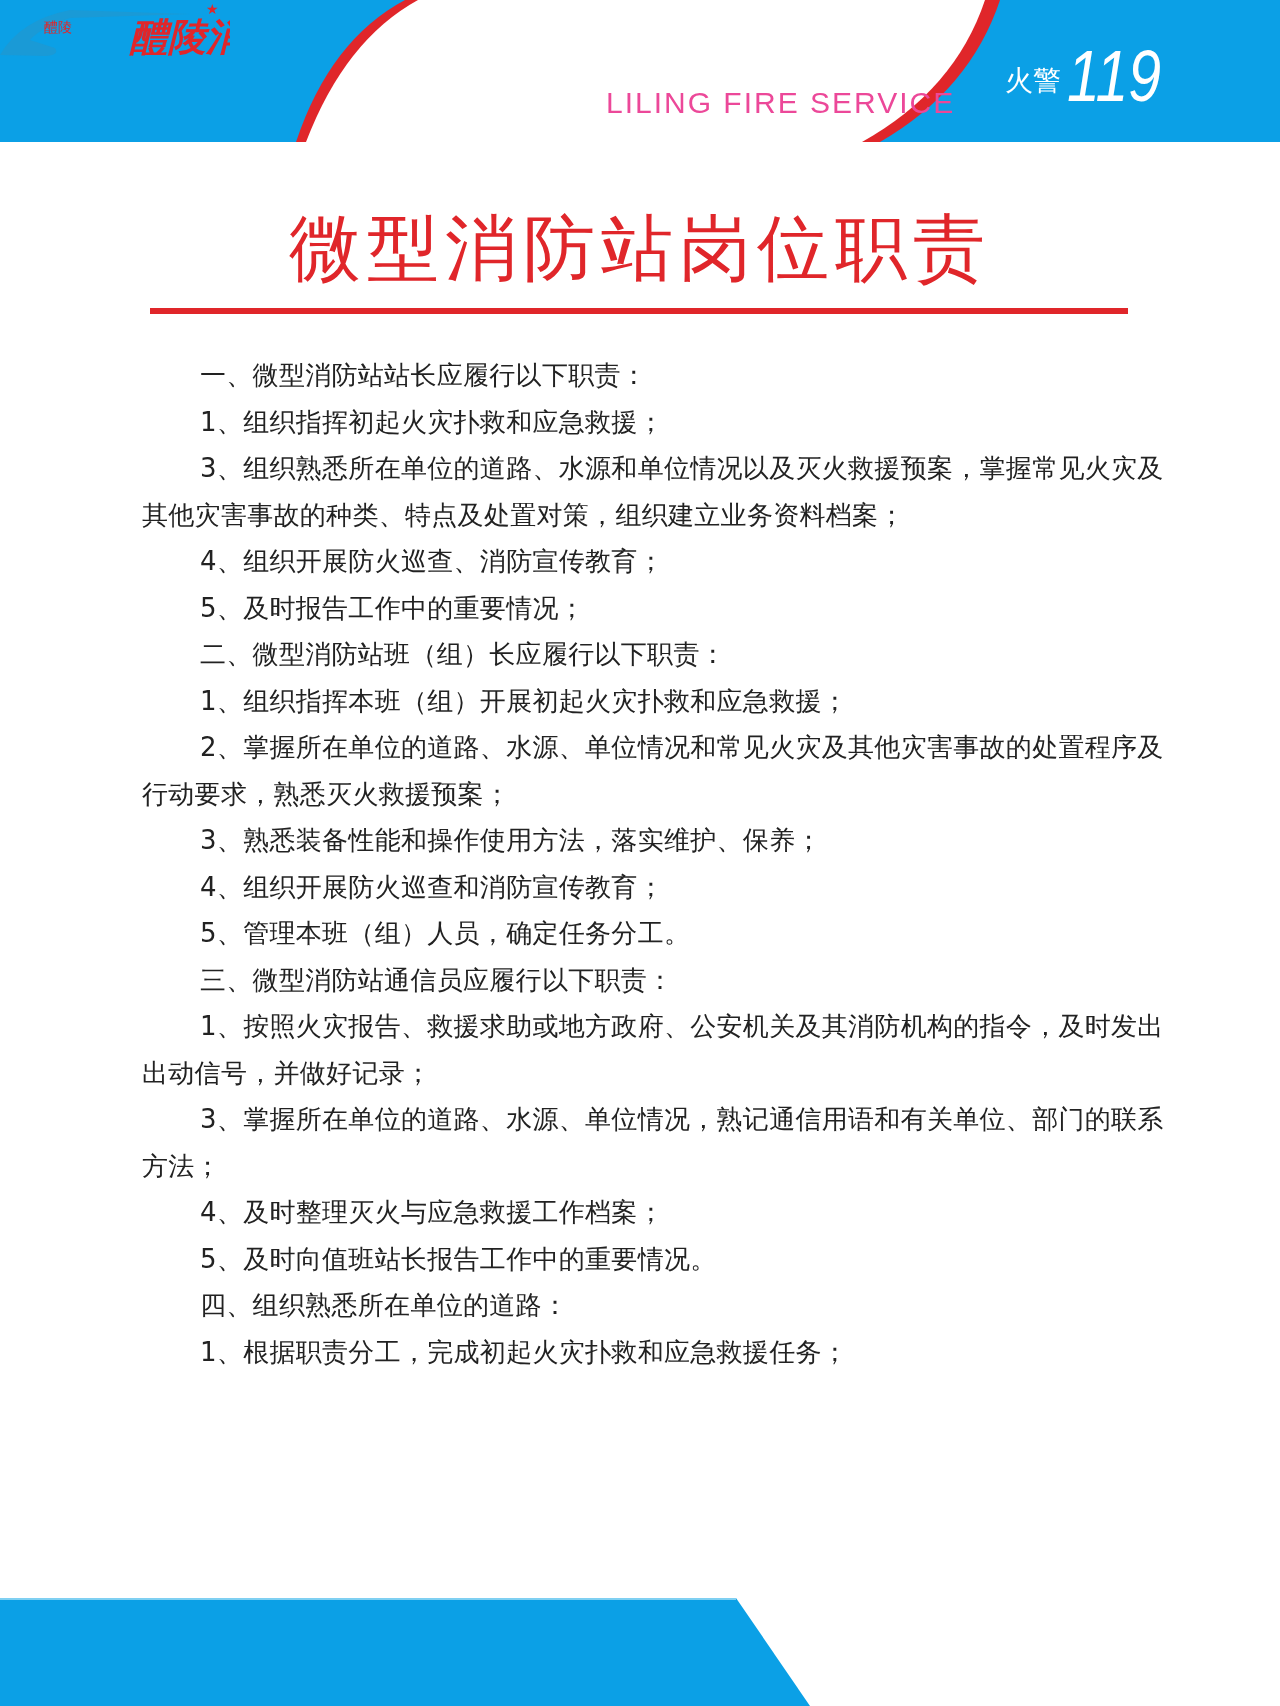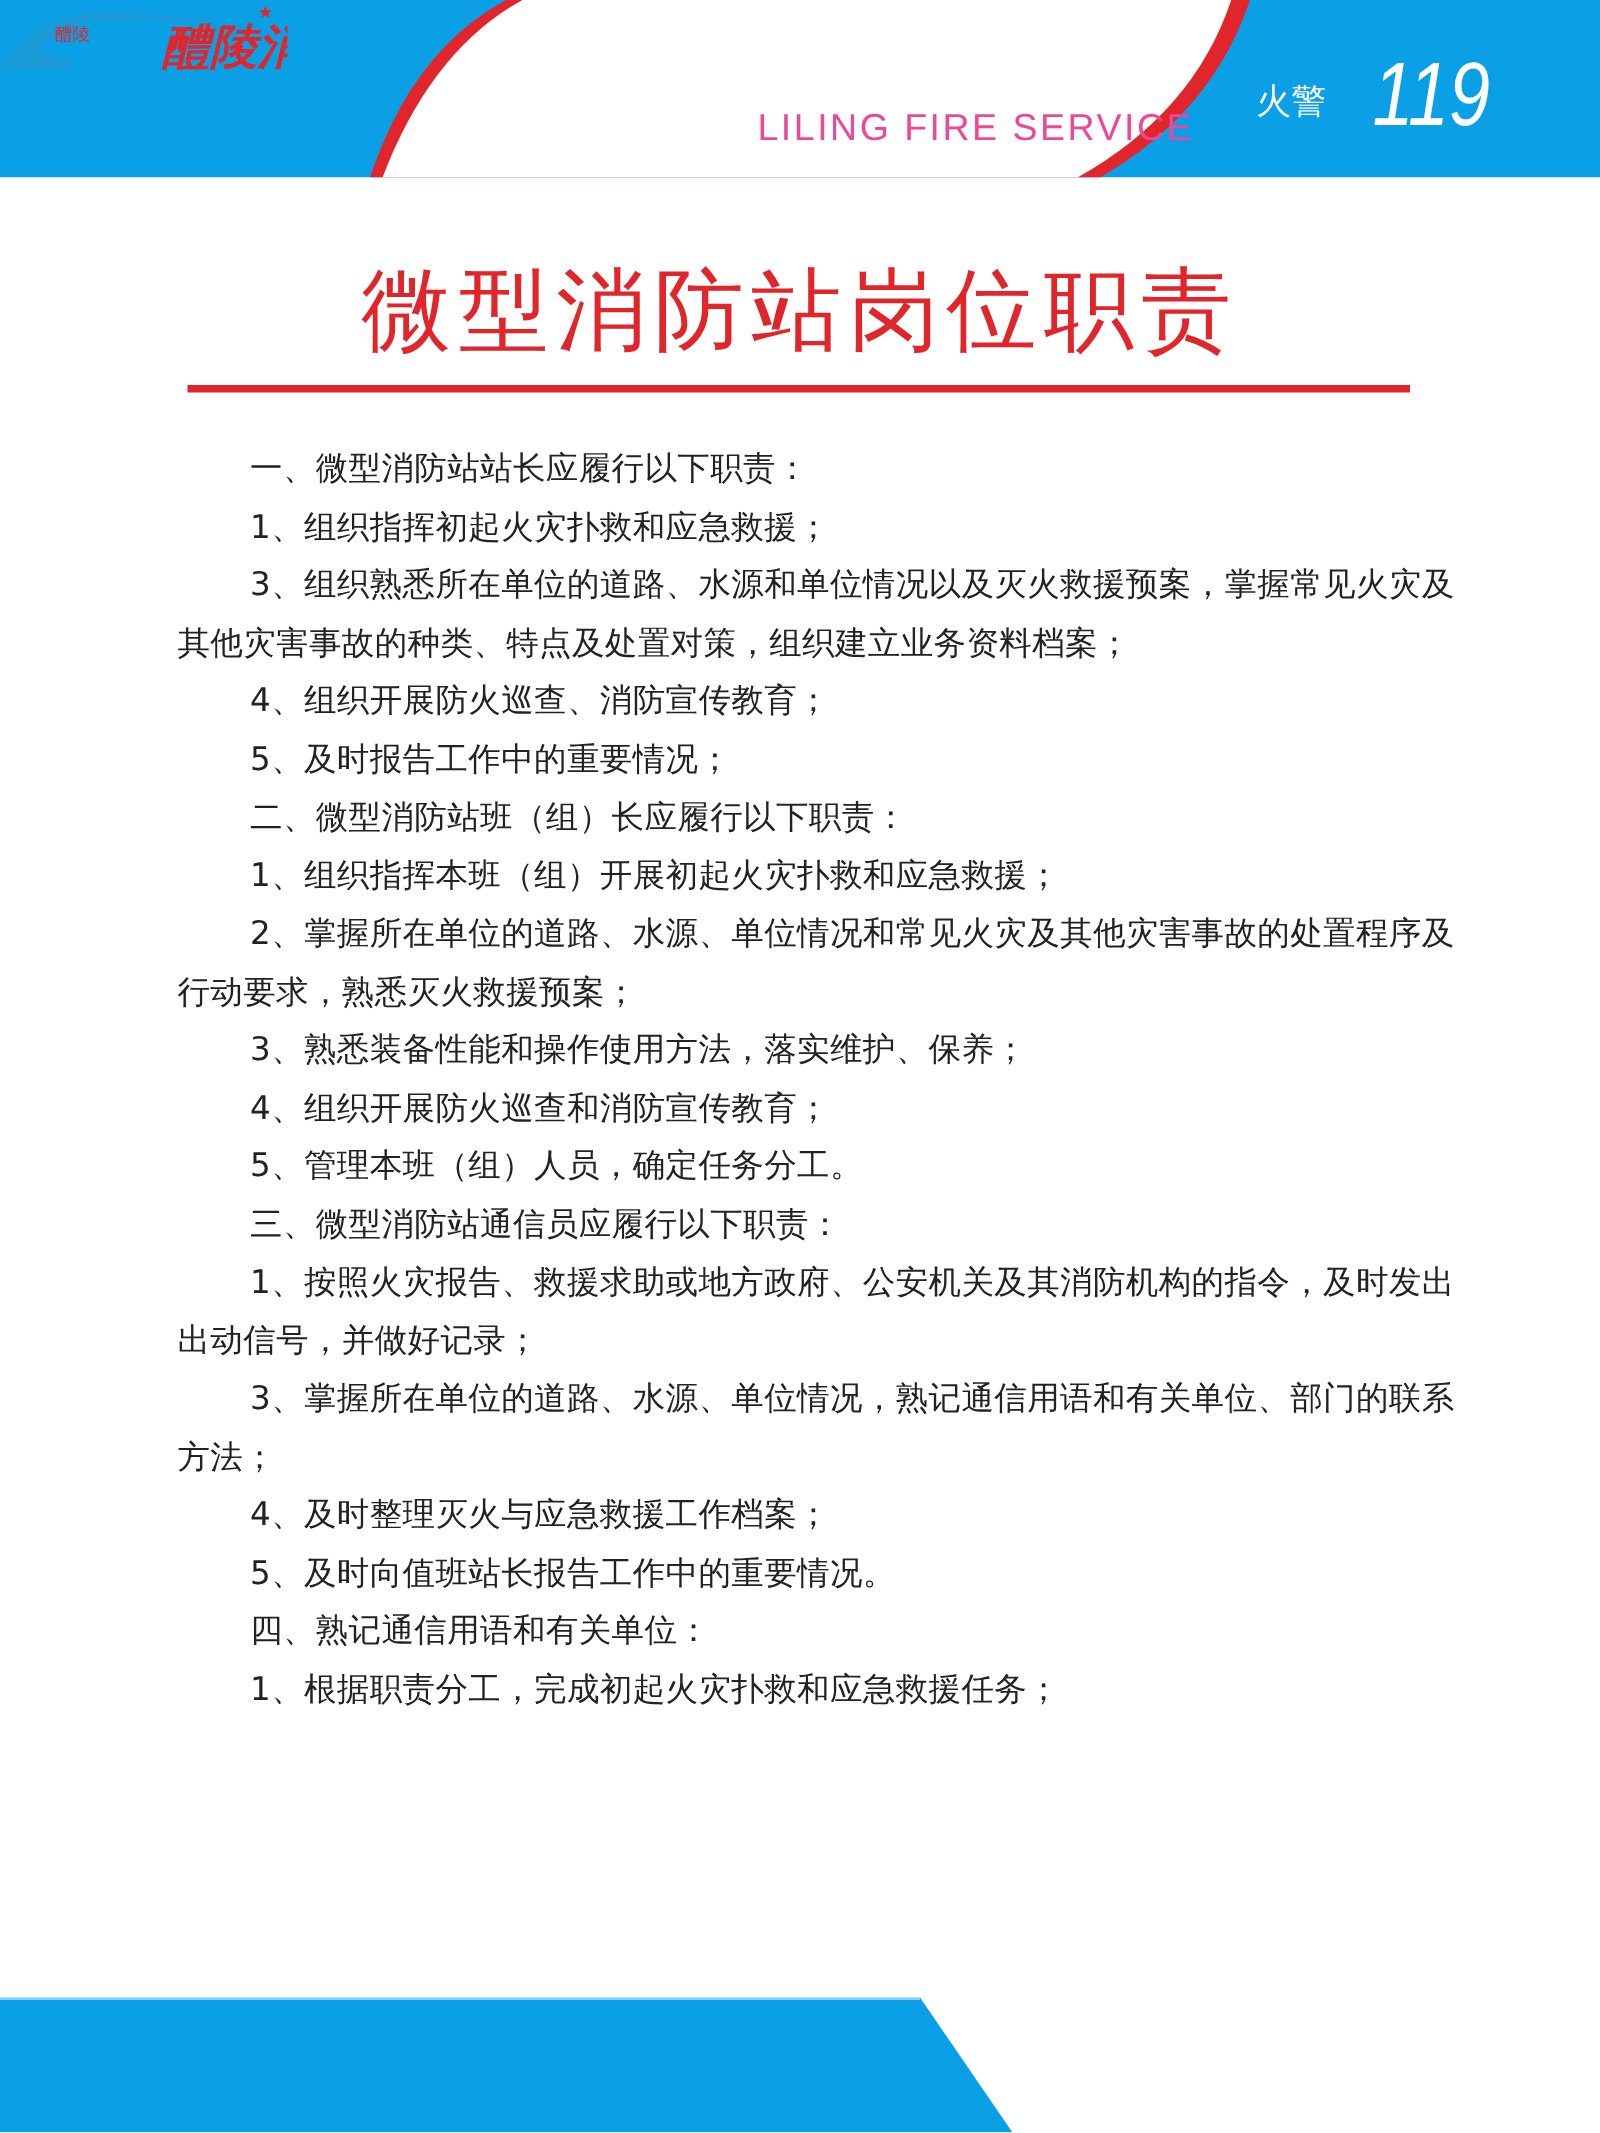--- a/index.html
+++ b/index.html
@@ -3,21 +3,21 @@
 <meta charset="utf-8">
 <style>
   html, body { margin:0; padding:0; }
   body { width:1280px; height:1706px; position:relative; overflow:hidden; background:#ffffff;
          font-family:"DejaVu Sans","Liberation Sans",sans-serif; }
   .header { position:absolute; left:0; top:0; width:1280px; height:142px; }
   .header svg { position:absolute; left:0; top:0; }
   .logo { position:absolute; left:362px; top:58px; width:230px; height:60px; }
   .logo-text { position:absolute; left:606px; top:86px; font-family:"Liberation Sans",sans-serif;
                font-size:30px; letter-spacing:2px; color:#ec4899; }
-  .alarm { position:absolute; left:1005px; top:40px; color:#ffffff; display:flex; align-items:flex-end;gap:31px; }
+  .alarm { position:absolute; left:1005px; top:40px; color:#ffffff; display:flex; align-items:flex-end; }
   .alarm-label { font-size:28px; margin-right:6px; margin-bottom:12px; }
   .alarm-num { font-family:"Liberation Sans",sans-serif; font-style:italic; font-size:72px; line-height:72px;
                transform:scaleX(0.82); transform-origin:left bottom; }
   .title { position:absolute; left:0; width:1280px; top:200px; text-align:center; color:#e0262a;
            font-size:72px; letter-spacing:6px; line-height:96px; }
   .title-rule { position:absolute; left:150px; top:308px; width:978px; height:6px; background:#e0262a; }
   .body-text { position:absolute; left:142px; top:352px; width:1030px; font-size:26px; color:#222;
                line-height:46.5px; }
   .para { text-indent:58px; margin:0; letter-spacing:0.3px; }
   .footer { position:absolute; left:0; top:1598px; width:1280px; height:108px; }
@@ -61,20 +61,20 @@
   <p class="para">1、组织指挥本班（组）开展初起火灾扑救和应急救援；</p>
   <p class="para">2、掌握所在单位的道路、水源、单位情况和常见火灾及其他灾害事故的处置程序及行动要求，熟悉灭火救援预案；</p>
   <p class="para">3、熟悉装备性能和操作使用方法，落实维护、保养；</p>
   <p class="para">4、组织开展防火巡查和消防宣传教育；</p>
   <p class="para">5、管理本班（组）人员，确定任务分工。</p>
   <p class="para">三、微型消防站通信员应履行以下职责：</p>
   <p class="para">1、按照火灾报告、救援求助或地方政府、公安机关及其消防机构的指令，及时发出出动信号，并做好记录；</p>
   <p class="para">3、掌握所在单位的道路、水源、单位情况，熟记通信用语和有关单位、部门的联系方法；</p>
   <p class="para">4、及时整理灭火与应急救援工作档案；</p>
   <p class="para">5、及时向值班站长报告工作中的重要情况。</p>
-  <p class="para">四、熟记通信用语和有关单位：</p>
+  <p class="para">四、组织熟悉所在单位的道路：</p>
   <p class="para">1、根据职责分工，完成初起火灾扑救和应急救援任务；</p>
 </div>
 
 <svg class="footer" width="1280" height="108" viewBox="0 0 1280 108">
   <path d="M 0 0 L 736 0 L 810 108 L 0 108 Z" fill="#0ba0e6"></path>
   <rect x="0" y="0" width="736" height="2" fill="#7fd0f2"></rect>
 </svg>
 
 </body></html>

